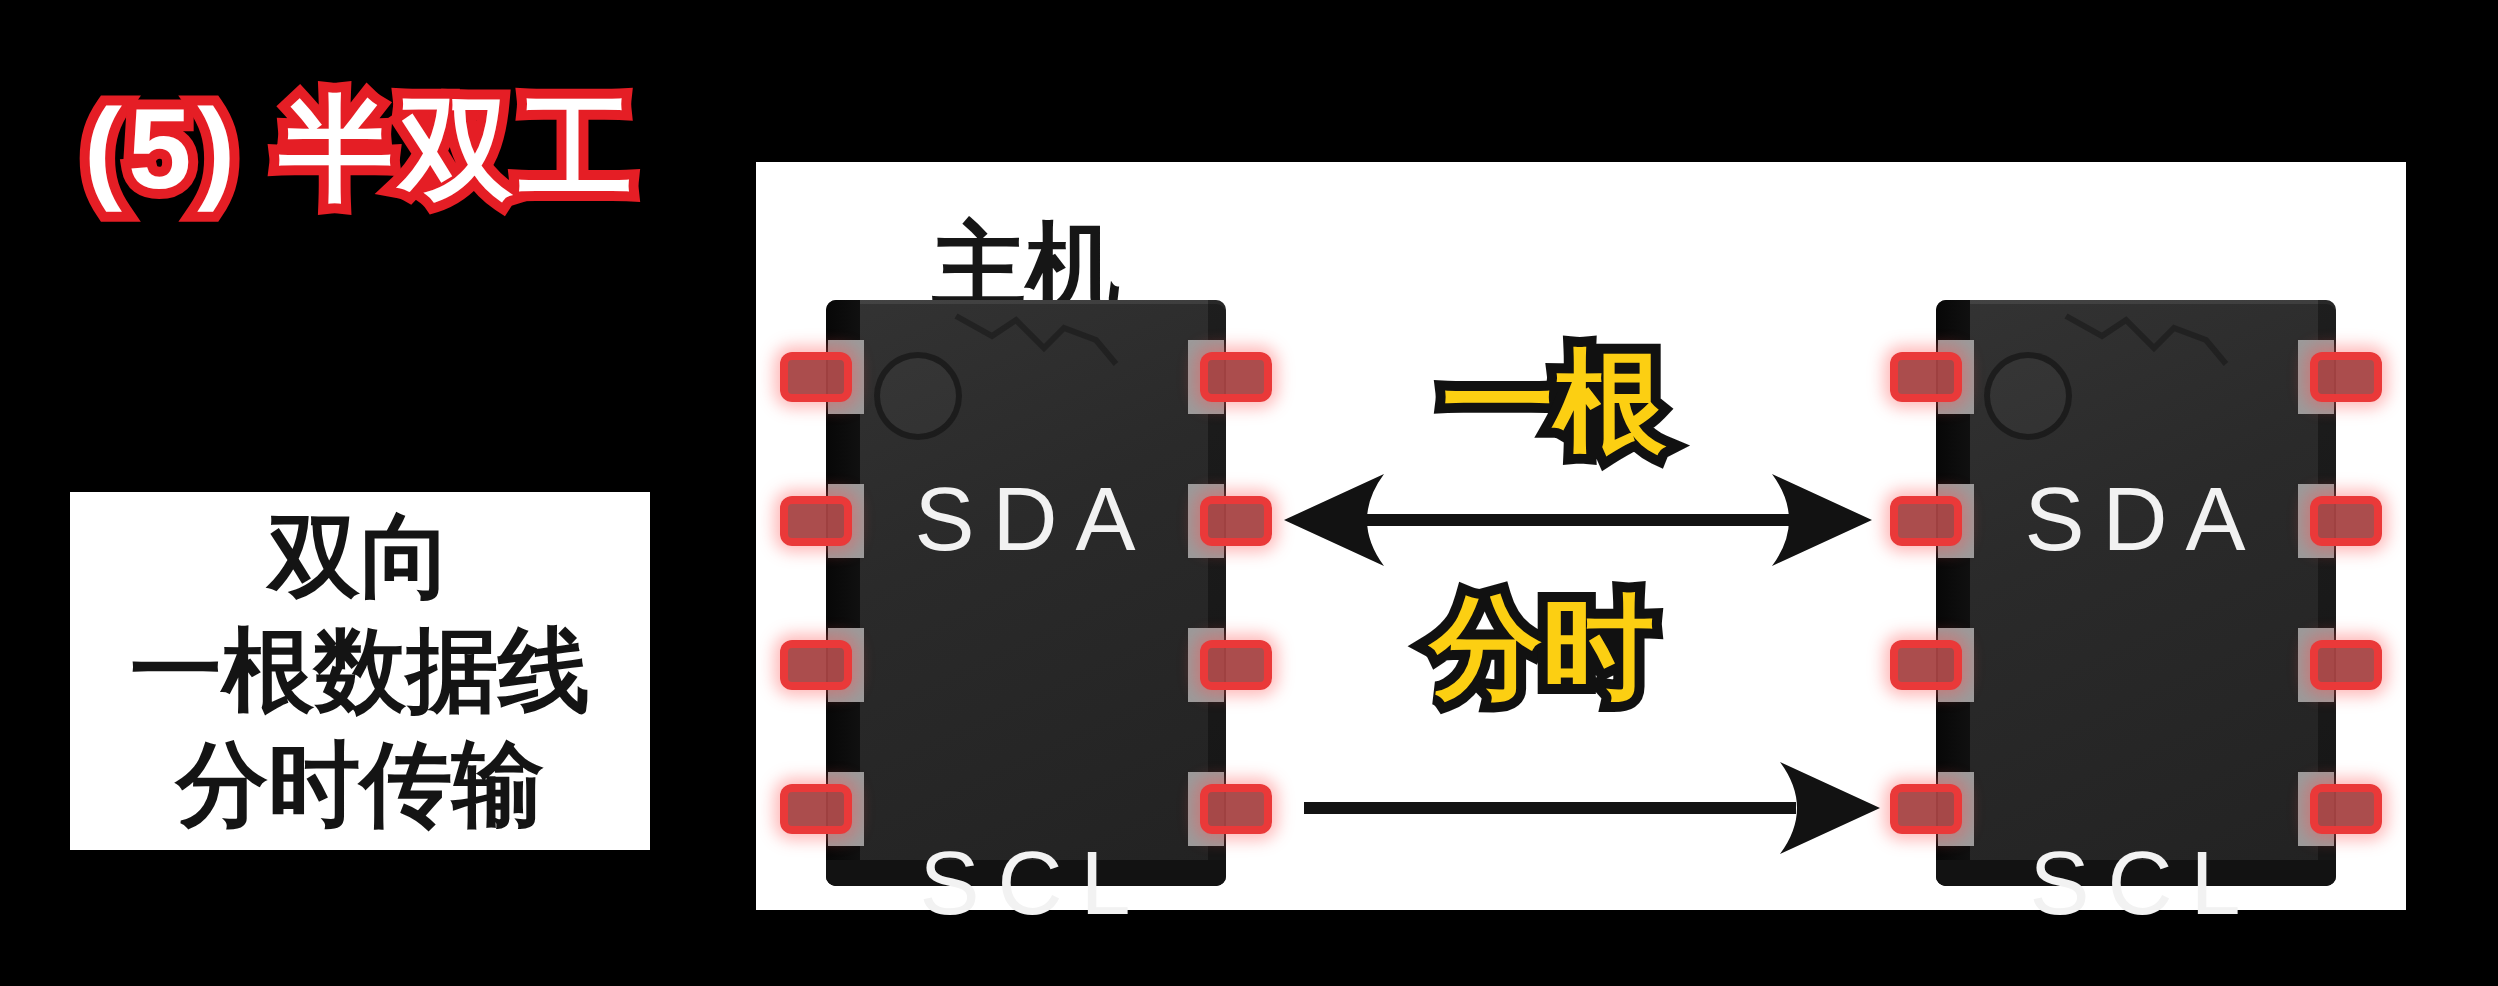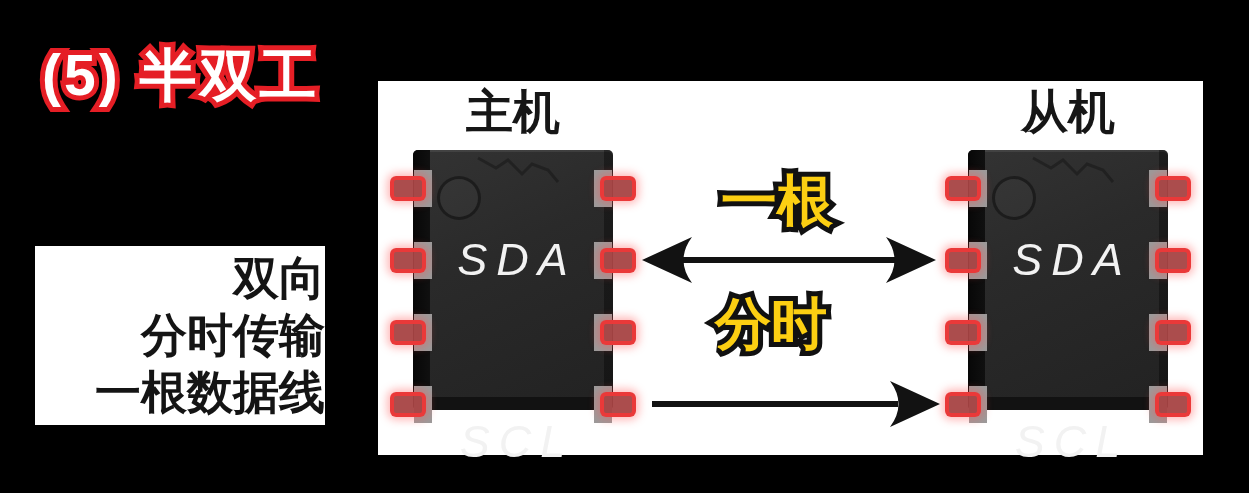--- a/index.html
+++ b/index.html
@@ -11,34 +11,34 @@
   
   .heading{position:absolute;left:42px;top:44px;font-size:57px;font-weight:800;
            letter-spacing:3px;white-space:nowrap;line-height:1.1;}
   .heading .stroke-layer{position:absolute;left:0;top:0;color:#e51e25;
            -webkit-text-stroke:10px #e51e25;}
   .heading .fill-layer{position:relative;color:#ffffff;}
 
   
   .note-box{position:absolute;left:35px;top:246px;width:290px;height:179px;
             background:#ffffff;display:flex;flex-direction:column;
-            justify-content:center;align-items:flex-end;}
+            justify-content:center;align-items:center;}
   .note-line{font-size:46px;line-height:57px;font-weight:700;color:#141414;
              white-space:nowrap;letter-spacing:0px;}
 
   
   .panel{position:absolute;left:378px;top:81px;width:825px;height:374px;
          background:#ffffff;}
-  .chip-title{position:absolute;top:0;width:200px;text-align:center;
+  .chip-title{position:absolute;top:21px;width:200px;text-align:center;
               font-size:47px;font-weight:700;color:#161616;white-space:nowrap;}
   .chip-title.master{left:35px;}
   .chip-title.slave{left:590px;}
 
   
-  .chip{position:absolute;top:69px;width:200px;height:260px;font-style:italic;}
+  .chip{position:absolute;top:69px;width:200px;height:293px;}
   .chip.master{left:35px;}
   .chip.slave{left:590px;}
   .chip-body{position:absolute;inset:0;border-radius:5px;
      background:linear-gradient(155deg,#333333 0%,#2a2a2a 40%,#222222 100%);
      box-shadow:inset 0 2px 0 rgba(255,255,255,0.08);}
   .chip-side-left{position:absolute;left:0;top:0;bottom:0;width:17px;
      background:linear-gradient(90deg,#070707,#101010);border-radius:5px 0 0 5px;}
   .chip-side-right{position:absolute;right:0;top:0;bottom:0;width:9px;
      background:rgba(0,0,0,0.35);border-radius:0 5px 5px 0;}
   .chip-bottom{position:absolute;left:0;right:0;bottom:0;height:13px;
@@ -82,28 +82,27 @@
 
 <div class="stage">
 
   <div class="heading">
     <span class="stroke-layer" aria-hidden="true">(5) 半双工</span>
     <span class="fill-layer">(5) 半双工</span>
   </div>
 
   <div class="note-box">
     <div class="note-line">双向</div>
+    <div class="note-line">一根数据线</div>
     <div class="note-line">分时传输</div>
-    <div class="note-line">一根数据线</div>
   </div>
 
   <div class="panel">
 
     <div class="chip-title master">主机</div>
-    <div class="chip-title slave">从机</div>
 
     <div class="chip master">
       <div class="chip-body">
         <div class="chip-side-left"></div>
         <div class="chip-side-right"></div>
         <div class="chip-bottom"></div>
         <div class="chip-dot"></div>
         <svg class="chip-scratch" viewBox="0 0 90 40">
           <path d="M5,8 l18,10 l12,-8 l14,14 l10,-10 l16,6 l10,12" fill="none" stroke="#171717" stroke-width="3"></path>
         </svg>

